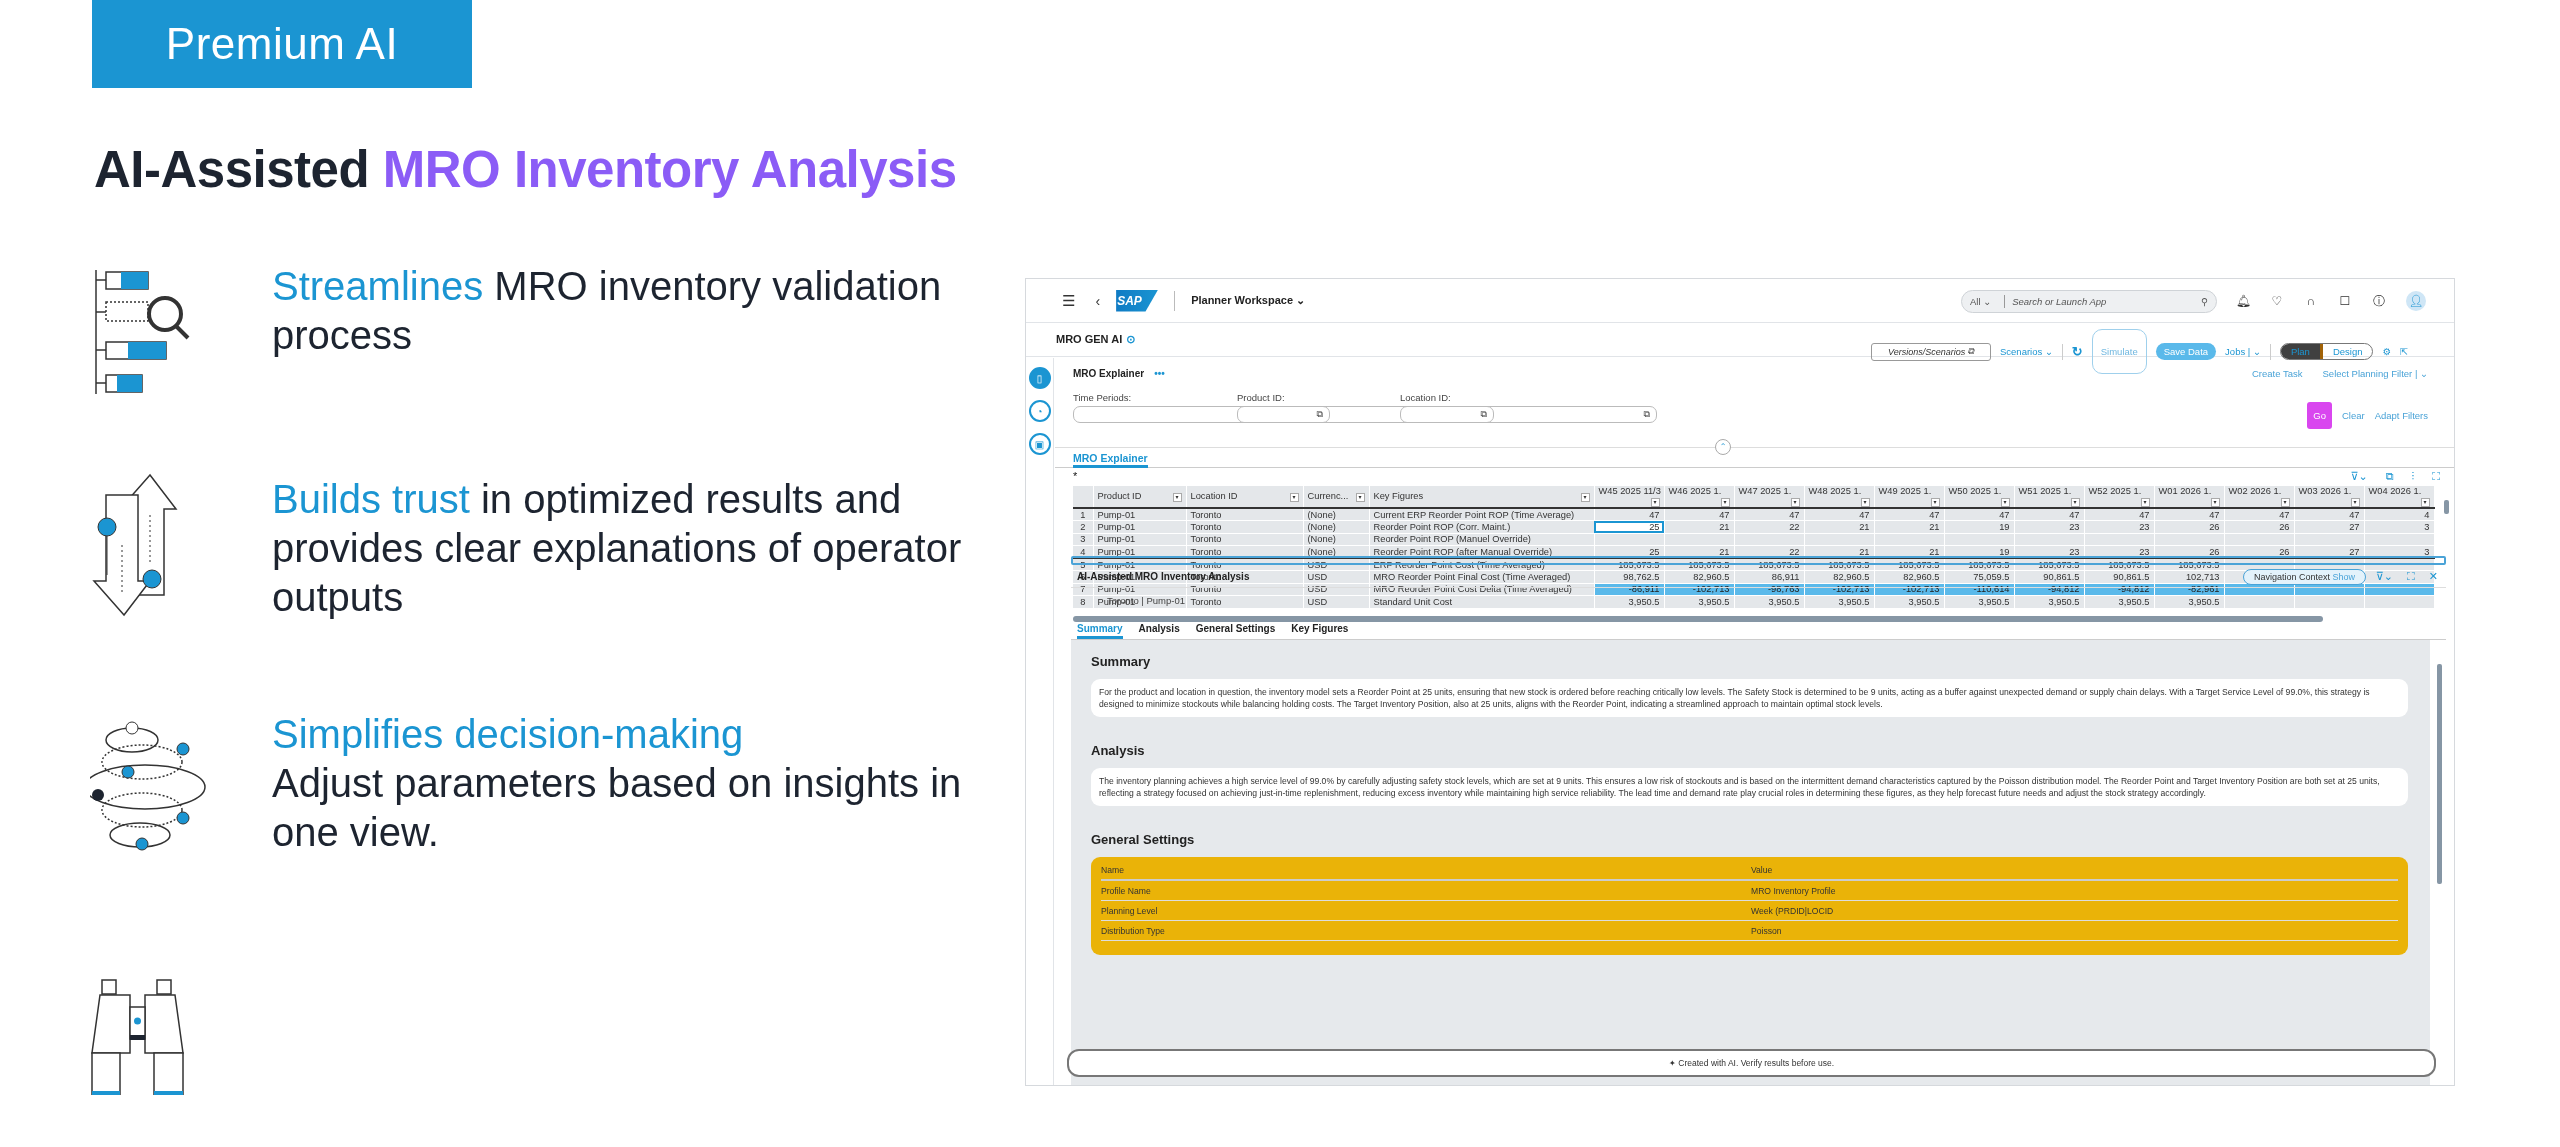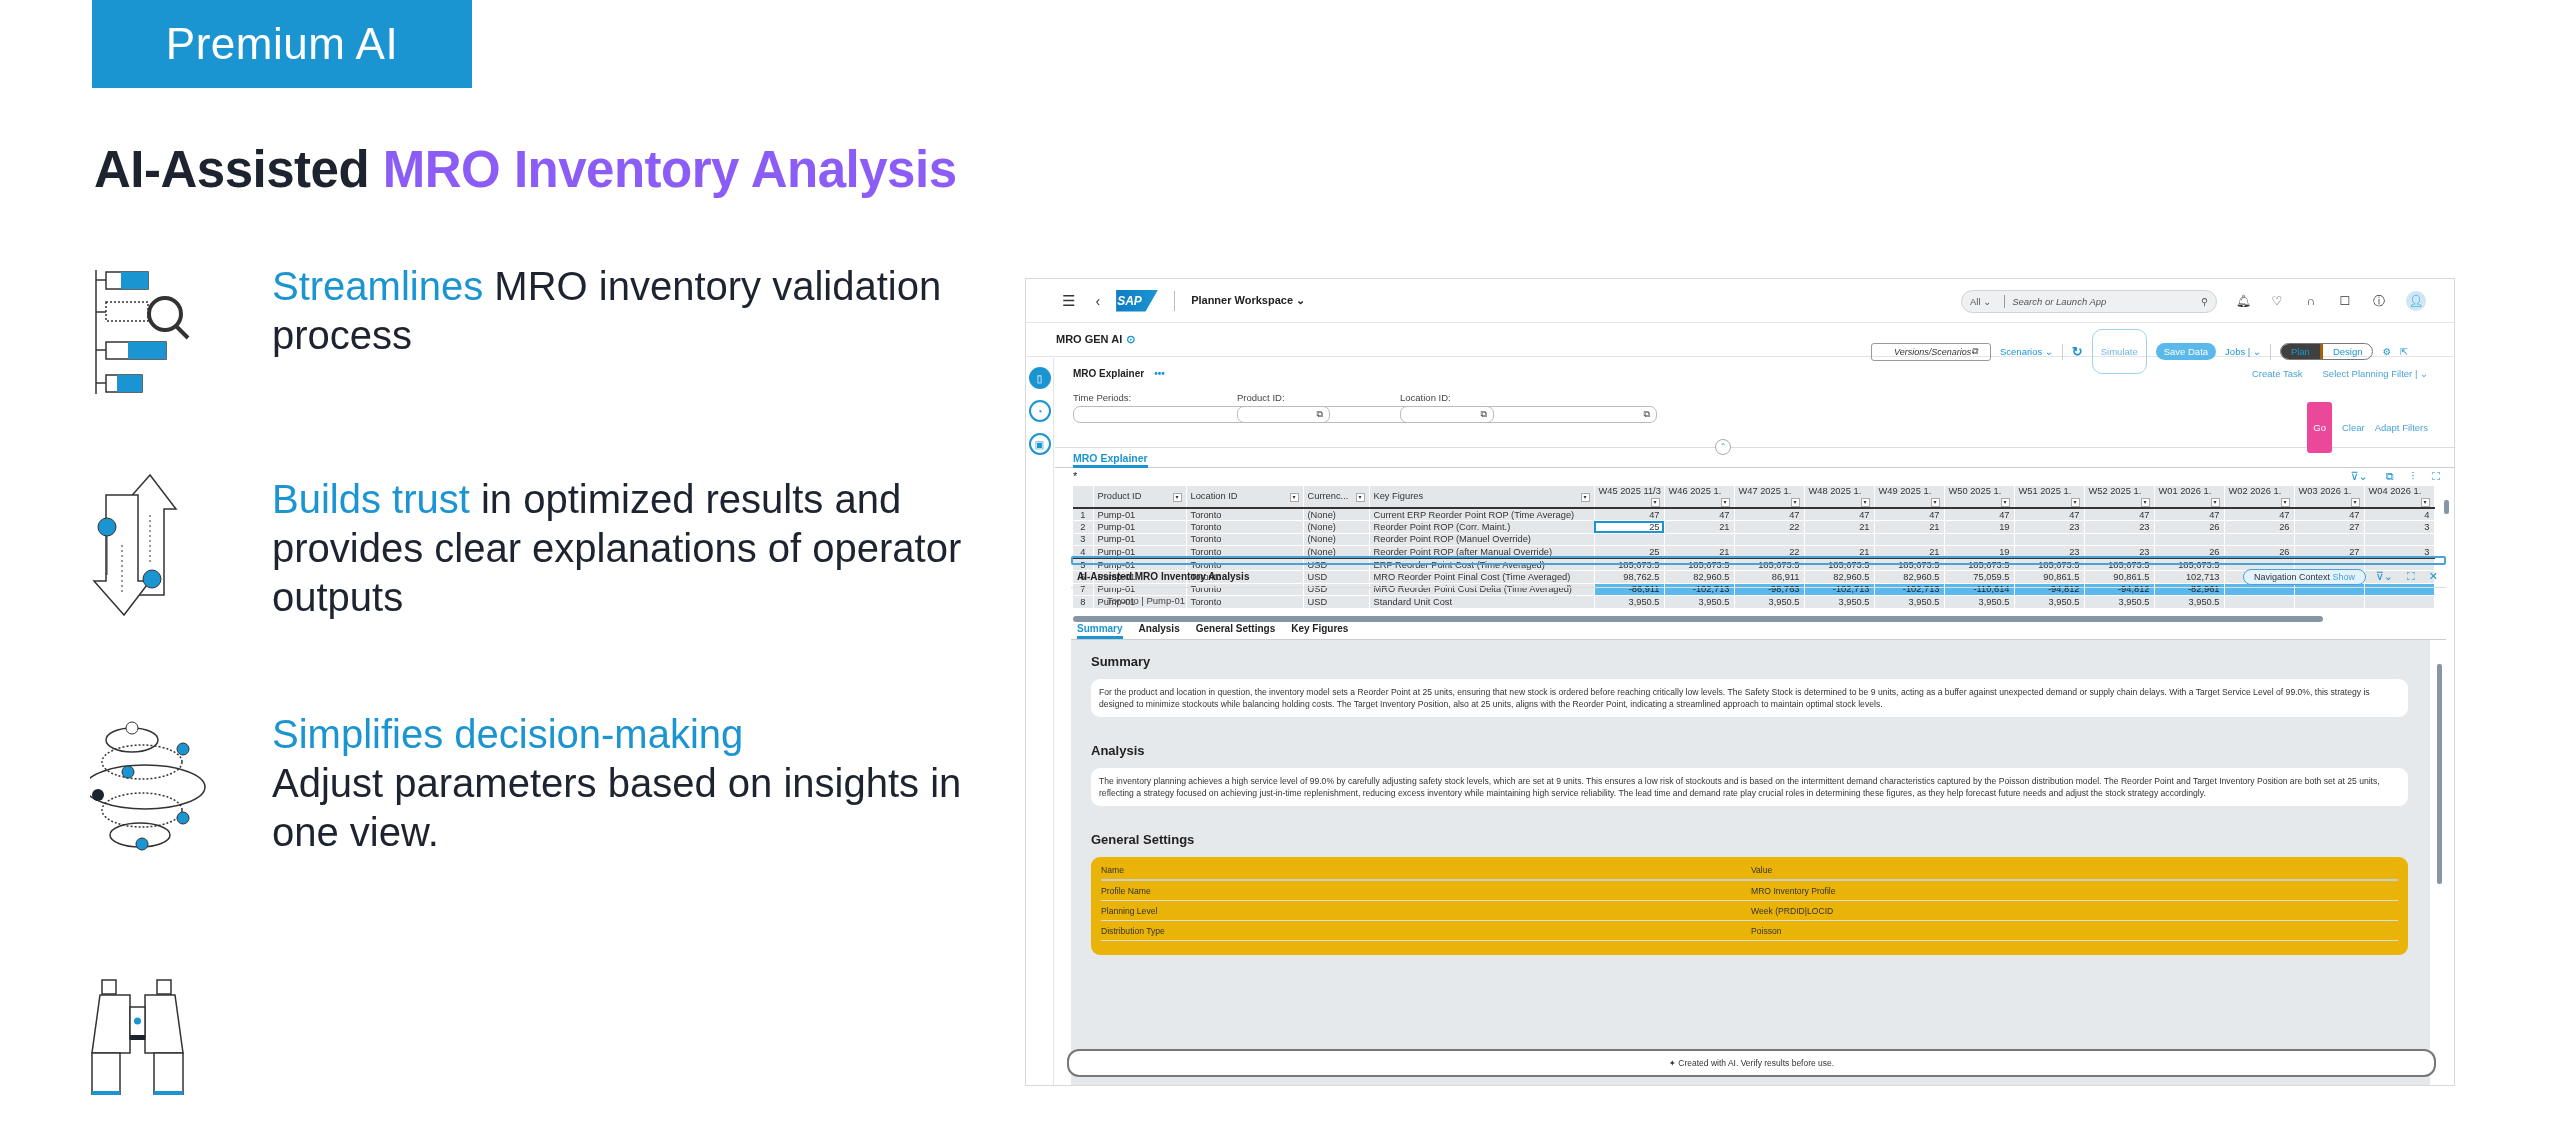--- a/index.html
+++ b/index.html
@@ -24,39 +24,39 @@
 .searchbox .all{margin-right:6px}
 .searchbox .vs{width:1px;height:13px;background:#999;margin:0 7px}
 .searchbox .ph{font-style:italic;flex:1}
 .shell-icons{position:absolute;left:1210px;top:12px;display:flex;gap:20px;align-items:center}
 .shell-icons span{font-size:12px;color:#333;width:14px;text-align:center}
 .avatar{width:20px!important;height:20px;border-radius:50%;background:#cfe6f6;color:#1b95d2!important;display:flex;align-items:center;justify-content:center;font-size:11px}
 .toolbar{height:34px;display:flex;align-items:center;border-bottom:1px solid #e1e4e8;padding-left:30px;position:relative}
 .toolbar .appname{font-size:11px;font-weight:bold;color:#222}
 .toolbar .appname .ic{color:#1b95d2;margin-left:4px}
 .tb-right{position:absolute;left:845px;top:6px;display:flex;align-items:center;gap:9px;font-size:9.5px;color:#1b95d2}
-.vbox{width:120px;height:18px;border:1px solid #999;border-radius:3px;color:#333;font-size:9px;padding:0 22px;display:flex;justify-content:space-between;align-items:center;font-style:italic}
+.vbox{width:120px;height:18px;border:1px solid #999;border-radius:3px;color:#333;font-size:9px;padding:0 16px;display:flex;justify-content:space-between;align-items:center;font-style:italic}
 .pill-out{border:1px solid #9fd0ec;border-radius:10px;padding:16px 8px;color:#6fb7e0}
 .pill-fill{background:#5ab9ea;color:#fff;border-radius:10px;padding:3px 8px}
 .seg{display:flex;border:1px solid #777;border-radius:10px;overflow:hidden}
 .seg span{padding:2px 10px;color:#1b95d2}
 .seg .on{background:#404040;border-right:3px solid #a16207}
 .vsep{width:1px;height:16px;background:#ccc}
 .leftrail{position:absolute;left:0;top:79px;width:28px;height:729px;border-right:1px solid #e1e4e8}
 .rail-ic{width:22px;height:22px;border-radius:50%;border:2px solid #1b95d2;color:#1b95d2;font-size:10px;display:flex;align-items:center;justify-content:center;margin:9px auto 11px}
 .rail-ic.on{background:#1b95d2;color:#fff}
 .content{position:absolute;left:29px;top:79px;right:0;bottom:0}
 .filterbar{height:90px;position:relative;border-bottom:1px solid #ddd}
 .filterbar .hdr{position:absolute;left:18px;top:10px;font-size:10px;font-weight:bold;color:#222}
 .filterbar .hdr .dots{color:#1b95d2;margin-left:10px}
 .flabel{position:absolute;top:34px;font-size:9.5px;color:#444}
 .finput{position:absolute;top:48px;width:257px;height:17px;border:1px solid #bbb;border-radius:7px;font-size:9px;text-align:right;padding-right:6px;line-height:15px;color:#333}
 .ftopright{position:absolute;right:26px;top:10px;font-size:9.5px;color:#4aa3d7;display:flex;gap:20px}
 .fbtns{position:absolute;right:26px;top:44px;font-size:9.5px;color:#4aa3d7;display:flex;gap:10px;align-items:center}
-.fbtns .go{background:#ec4899;color:#fff;padding:20px 6px;border-radius:3px}
+.fbtns .go{background:#d946ef;color:#fff;padding:8px 6px;border-radius:3px}
 .collapse{position:absolute;left:660px;top:81px;width:16px;height:16px;border:1px solid #aaa;border-radius:50%;background:#fff;font-size:8px;text-align:center;line-height:14px;color:#1b95d2}
 .gridtab{height:20px;position:relative;border-bottom:1px solid #ccc}
 .gridtab .lbl{position:absolute;left:18px;top:4px;font-size:10.5px;font-weight:bold;color:#1b95d2;border-bottom:3px solid #1b95d2;padding-bottom:1px}
 .gridtools{position:absolute;right:14px;top:22px;display:flex;gap:18px;color:#1b95d2;font-size:11px}
 .star{position:absolute;left:18px;top:22px;font-size:11px;color:#111}
 .grid{position:absolute;left:18px;top:38px;width:1380px;height:130px;overflow:hidden}
 table.g{border-collapse:collapse;font-size:9.3px;color:#333;table-layout:fixed;width:1360px}
 table.g th{background:#e4e7ea;font-weight:normal;text-align:left;padding:0 4px;height:12px;border-right:1px solid #fff;border-bottom:2px solid #333;white-space:nowrap;overflow:hidden}
 table.g td{height:12.5px;padding:0 4px;background:#e4e7ea;border-right:1px solid #fff;border-bottom:1px solid #fff;white-space:nowrap;overflow:hidden}
 table.g td.num{text-align:right}

